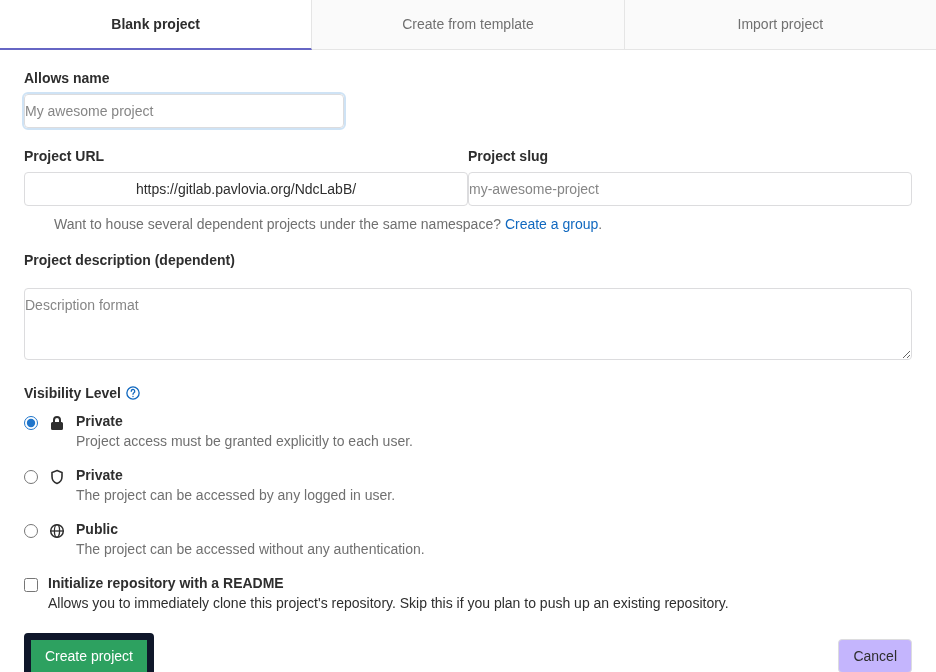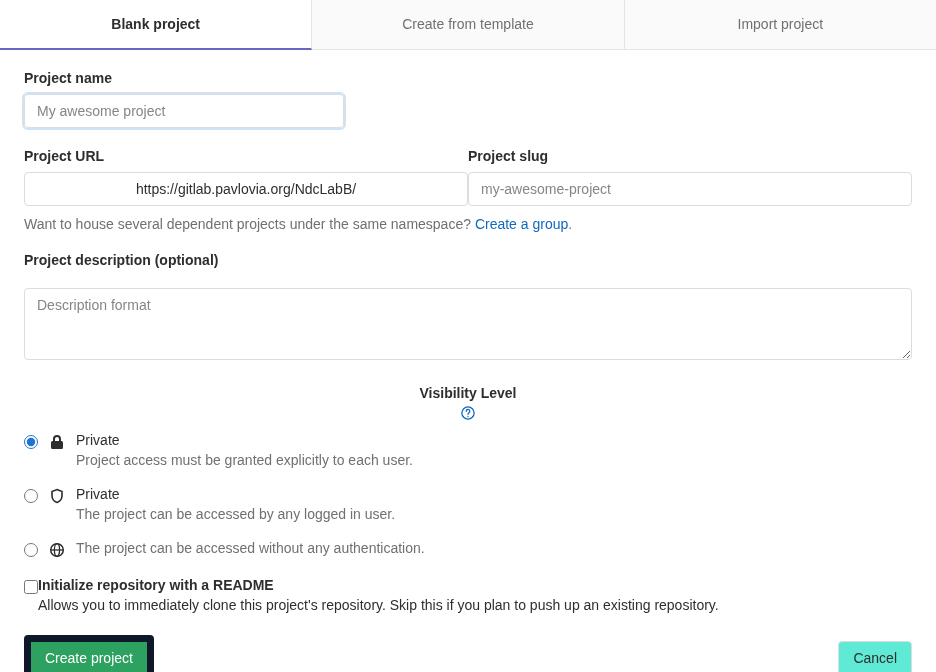--- a/index.html
+++ b/index.html
@@ -45,21 +45,21 @@
 }
 .row {
   display: flex;
 }
 .col { flex: 1; }
 .name-wrap { max-width: 320px; margin-bottom: 20px; }
 input[type=text], textarea {
   width: 100%;
   border: 1px solid #dcdcde;
   border-radius: 4px;
-  padding: 8px 12px;
+  padding: 8px 0;
   font-size: 14px;
   color: #2e2e2e;
   font-family: inherit;
   background: #fff;
 }
 input[type=text]::placeholder, textarea::placeholder { color: #868686; }
 .name-input {
   border: 1px solid #5b9dd9;
   outline: 2px solid #cfe3f5;
   outline-offset: 0;
@@ -67,35 +67,35 @@
 .url-input {
   background: #f0f0f0;
   color: #2e2e2e;
   text-align: center;
 }
 .hint {
   font-size: 14px;
   color: #707070;
   margin-top: 10px;
   margin-bottom: 20px;
+  margin-left: 30px;
 }
 .hint a { color: #1068bf; text-decoration: none; }
 textarea {
   min-height: 72px;
   resize: vertical;
   margin-top: 12px;
 }
 .desc-block { margin-bottom: 22px; }
 .vis-heading {
   font-weight: 600;
   display: flex;
   align-items: center;
   gap: 5px;
   margin-bottom: 12px;
-  flex-direction: column;
 }
 .help-icon {
   width: 14px; height: 14px;
   display: inline-flex; align-items: center; justify-content: center;
 }
 .vis-option {
   display: flex;
   align-items: flex-start;
   gap: 10px;
   margin-bottom: 18px;
@@ -104,25 +104,26 @@
   margin-top: 3px;
   width: 14px; height: 14px;
   accent-color: #1f75cb;
 }
 .vis-icon {
   width: 18px; height: 18px;
   display: inline-flex; align-items: center; justify-content: center;
   margin-top: 1px;
 }
 .vis-text { flex: 1; }
-.vis-title { font-weight: 400; font-size: 14px; color: #2e2e2e; margin-bottom: 4px; }
+.vis-title { font-weight: 700; font-size: 14px; color: #2e2e2e; margin-bottom: 4px; }
 .vis-desc { color: #707070; font-size: 14px; }
 .readme-row {
   display: flex;
   align-items: flex-start;
+  gap: 10px;
   margin-top: 6px;
   margin-bottom: 22px;
 }
 .readme-row input[type=checkbox] { margin-top: 3px; width: 14px; height: 14px; }
 .readme-title { font-weight: 600; font-size: 14px; margin-bottom: 4px; }
 .readme-desc { font-size: 14px; color: #2e2e2e; }
 .actions {
   display: flex;
   justify-content: space-between;
   align-items: center;
@@ -130,62 +131,62 @@
 .btn-primary {
   background: #2da160;
   color: #fff;
   border: 7px solid #0f172a;
   border-radius: 4px;
   padding: 8px 14px;
   font-size: 14px;
   cursor: pointer;
 }
 .btn-secondary {
-  background: #5eead4;
+  background: #c4b5fd;
   color: #2e2e2e;
   border: 1px solid #dcdcde;
   border-radius: 4px;
   padding: 8px 14px;
   font-size: 14px;
   cursor: pointer;
 }
 </style>
 </head>
 <body>
 
 <div class="tabs">
   <div class="tab active">Blank project</div>
   <div class="tab">Create from template</div>
   <div class="tab">Import project</div>
 </div>
 
 <div class="form">
 
   <div class="name-wrap">
-    <label class="label">Project name</label>
+    <label class="label">Allows name</label>
     <input type="text" class="name-input" placeholder="My awesome project" style="">
   </div>
 
   <div class="row">
     <div class="col">
       <label class="label">Project URL</label>
       <input type="text" class="url-input" readonly="" value="https://gitlab.pavlovia.org/NdcLabB/" style="">
     </div>
     <div class="col">
       <label class="label">Project slug</label>
       <input type="text" placeholder="my-awesome-project" style="">
     </div>
   </div>
 
   <div class="hint">
     <span>Want to house several dependent projects under the same namespace? </span><a href="#">Create a group</a><span>.</span>
   </div>
 
   <div class="desc-block">
-    <label class="label">Project description (optional)</label>
+    <label class="label">Project description (dependent)</label>
     <textarea placeholder="Description format" style=""></textarea>
   </div>
 
   <div class="vis-heading">
     <span>Visibility Level</span>
     <span class="help-icon">
       <svg width="14" height="14" viewBox="0 0 16 16">
           <circle cx="8" cy="8" r="7" fill="none" stroke="#1068bf" stroke-width="1.5"></circle>
           <path d="M6 6a2 2 0 1 1 3 1.7c-.6.4-1 .8-1 1.8" fill="none" stroke="#1068bf" stroke-width="1.5" stroke-linecap="round"></path>
           <circle cx="8" cy="12" r="0.8" fill="#1068bf"></circle>
@@ -222,20 +223,21 @@
   <div class="vis-option">
     <input type="radio" name="vis" style="">
     <span class="vis-icon">
       <svg width="16" height="16" viewBox="0 0 16 16">
           <circle cx="8" cy="8" r="6.3" fill="none" stroke="#2e2e2e" stroke-width="1.5"></circle>
           <ellipse cx="8" cy="8" rx="2.6" ry="6.3" fill="none" stroke="#2e2e2e" stroke-width="1.3"></ellipse>
           <line x1="1.7" y1="8" x2="14.3" y2="8" stroke="#2e2e2e" stroke-width="1.3"></line>
         </svg>
     </span>
     <div class="vis-text">
+      <div class="vis-title">Public</div>
       <div class="vis-desc">The project can be accessed without any authentication.</div>
     </div>
   </div>
 
   <div class="readme-row">
     <input type="checkbox" style="">
     <div>
       <div class="readme-title">Initialize repository with a README</div>
       <div class="readme-desc">Allows you to immediately clone this project's repository. Skip this if you plan to push up an existing repository.</div>
     </div>

